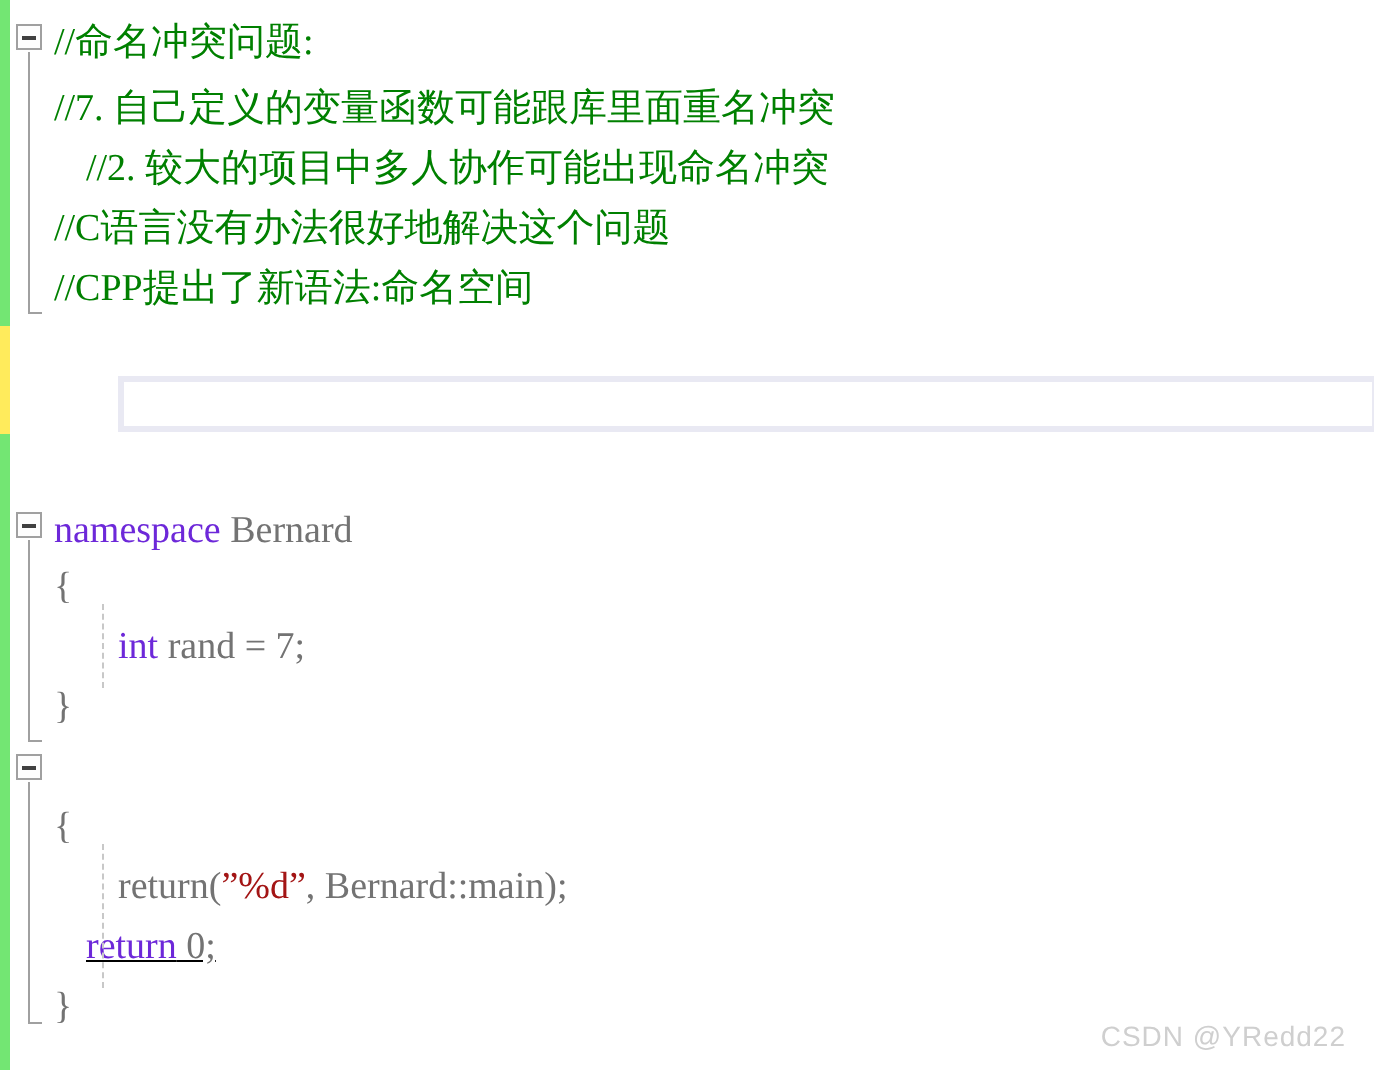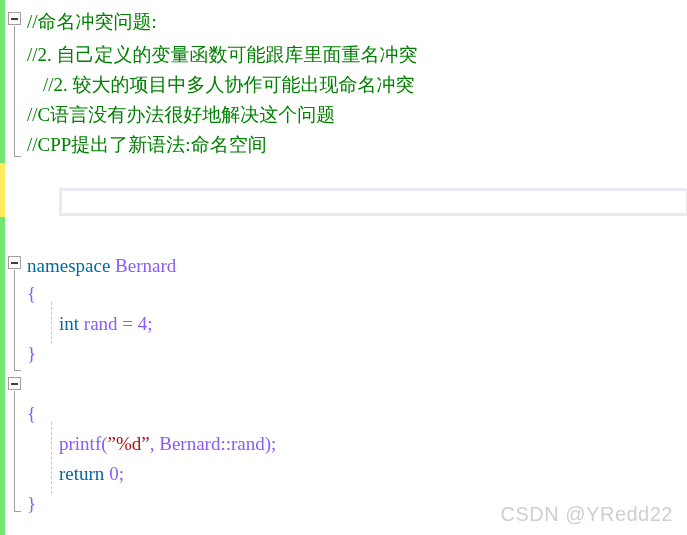--- a/index.html
+++ b/index.html
@@ -82,23 +82,23 @@
     position: absolute;
     left: 0;
     height: 27px;
     line-height: 27px;
     white-space: pre;
     font-size: 19px;
     font-family: "Liberation Serif", "DejaVu Serif", serif;
     color: #000000;
   }
   .cmt   { color: #008000; }
-  .kw    { color: #0369a1; }
+  .kw    { color: #6d28d9; }
   .str   { color: #a31515; }
-  .plain { color: #8b5cf6; }
+  .plain { color: #737373; }
 
   
   .indent-guide {
     position: absolute;
     width: 1px;
     border-left: 1px dashed #c8c8c8;
   }
 
   
   #empty-line-box {
@@ -111,21 +111,21 @@
     background: #ffffff;
     box-sizing: border-box;
   }
 
   
   #watermark {
     position: absolute;
     right: 14px;
     bottom: 9px;
     font-family: "Liberation Sans", sans-serif;
-    font-size: 20px;
+    font-size: 14px;
     color: #cfcfcf;
     letter-spacing: 0.5px;
     user-select: none;
   }
 </style>
 </head>
 <body>
 
 <div id="change-gutter">
     <div class="change-seg" style="top: 0px; height: 163px; background: rgb(115, 230, 115);"></div>
@@ -141,29 +141,29 @@
     <div class="fold-line" style="top: 270px; height: 100px;"></div>
     <div class="fold-foot" style="top: 370px;"></div>
     <div class="fold-box" style="top: 377px;"></div>
     <div class="fold-line" style="top: 391px; height: 120px;"></div>
     <div class="fold-foot" style="top: 511px;"></div>
   </div>
 
 <div id="code-area">
   <div id="empty-line-box"></div>
 <div class="code-line" style="top: 8px; left: 0px;"><span class="cmt">//命名冲突问题:</span></div>
-    <div class="code-line" style="top: 41px; left: 0px;"><span class="cmt">//2. 自己定义的变量函数可能跟库里面重名冲突</span></div>
+    <div class="code-line" style="top: 41px; left: 0px;"><span class="cmt">//7. 自己定义的变量函数可能跟库里面重名冲突</span></div>
     <div class="code-line" style="top: 71px; left: 16px;"><span class="cmt">//2. 较大的项目中多人协作可能出现命名冲突</span></div>
     <div class="code-line" style="top: 131px; left: 0px;"><span class="cmt">//CPP提出了新语法:命名空间</span></div>
     <div class="code-line" style="top: 101px; left: 0px;"><span class="cmt">//C语言没有办法很好地解决这个问题</span></div>
     <div class="code-line" style="top: 252px; left: 0px;"><span class="kw">namespace</span><span class="plain"> Bernard</span></div>
     <div class="code-line" style="top: 280px; left: 0px;"><span class="plain">{</span></div>
-    <div class="code-line" style="top: 310px; left: 32px;"><span class="kw">int</span><span class="plain"> rand = 4;</span></div>
+    <div class="code-line" style="top: 310px; left: 32px;"><span class="kw">int</span><span class="plain"> rand = 7;</span></div>
     <div class="code-line" style="top: 340px; left: 0px;"><span class="plain">}</span></div>
     <div class="code-line" style="top: 400px; left: 0px;"><span class="plain">{</span></div>
-    <div class="code-line" style="top: 430px; left: 32px;"><span class="plain">printf(</span><span class="str">”%d”</span><span class="plain">, Bernard::rand);</span></div>
-    <div class="code-line" style="top: 460px; left: 32px;"><span class="kw">return</span><span class="plain"> 0;</span></div>
+    <div class="code-line" style="top: 430px; left: 32px;"><span class="plain">return(</span><span class="str">”%d”</span><span class="plain">, Bernard::main);</span></div>
+    <div class="code-line" style="top: 460px; left: 16px; text-decoration: underline;"><span class="kw">return</span><span class="plain"> 0;</span></div>
     <div class="code-line" style="top: 490px; left: 0px;"><span class="plain">}</span></div>
     <div class="indent-guide" style="left: 24px; top: 302px; height: 42px;"></div>
     <div class="indent-guide" style="left: 24px; top: 422px; height: 72px;"></div>
   </div>
 
 <div id="watermark">CSDN @YRedd22</div>
 
 </body></html>

